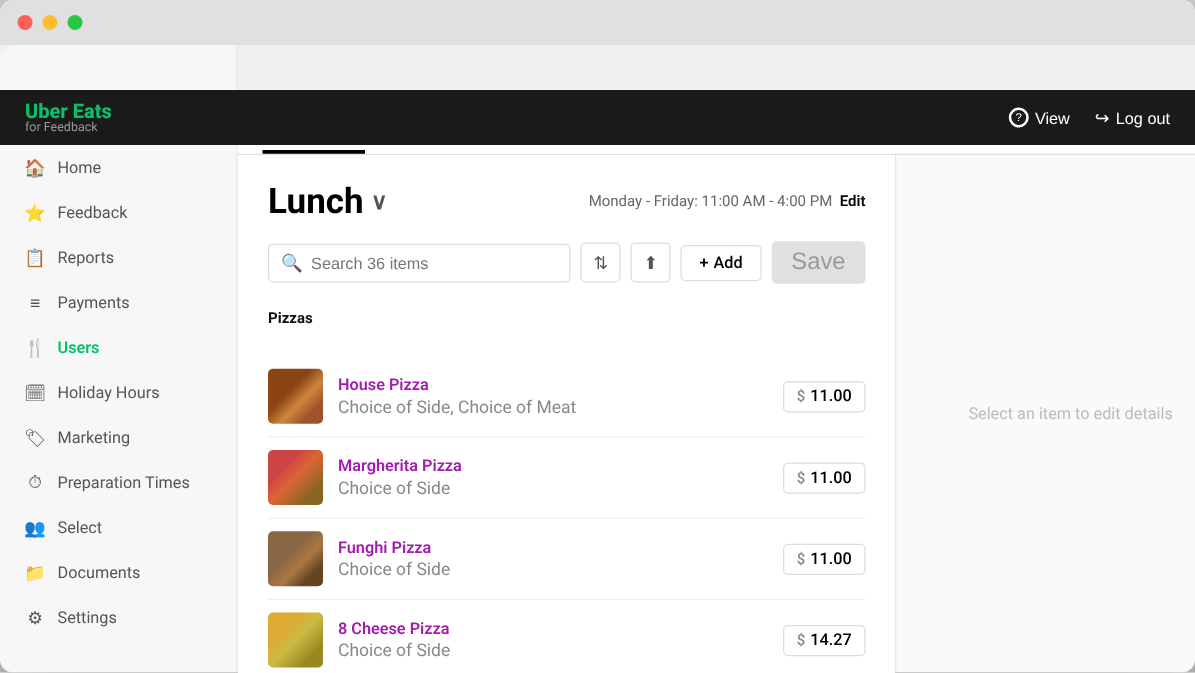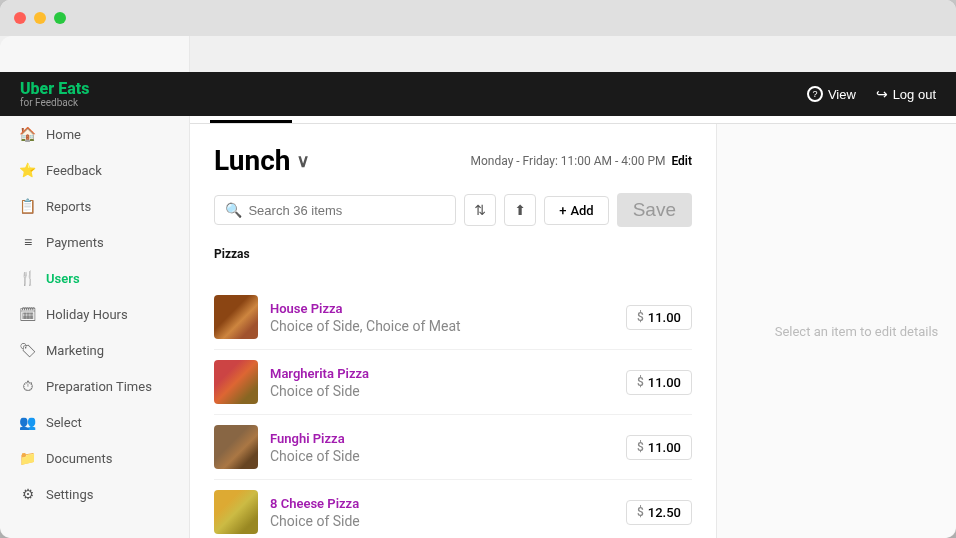--- a/index.html
+++ b/index.html
@@ -533,21 +533,21 @@
               <div class="menu-item-row">
     <div class="item-img pizza-cheese"></div>
     <div class="item-info">
       <div class="item-name">8 Cheese Pizza</div>
       <div class="item-sub">Choice of Side</div>
     </div>
     <div class="item-price">
 
     <div class="price-box">
       <span class="price-dollar">$</span>
-      <span>12.50</span>
+      <span>14.27</span>
     </div>
     </div>
   </div>
               <div class="menu-item-row">
     
     
     
   </div>
             </div>
         </div>

